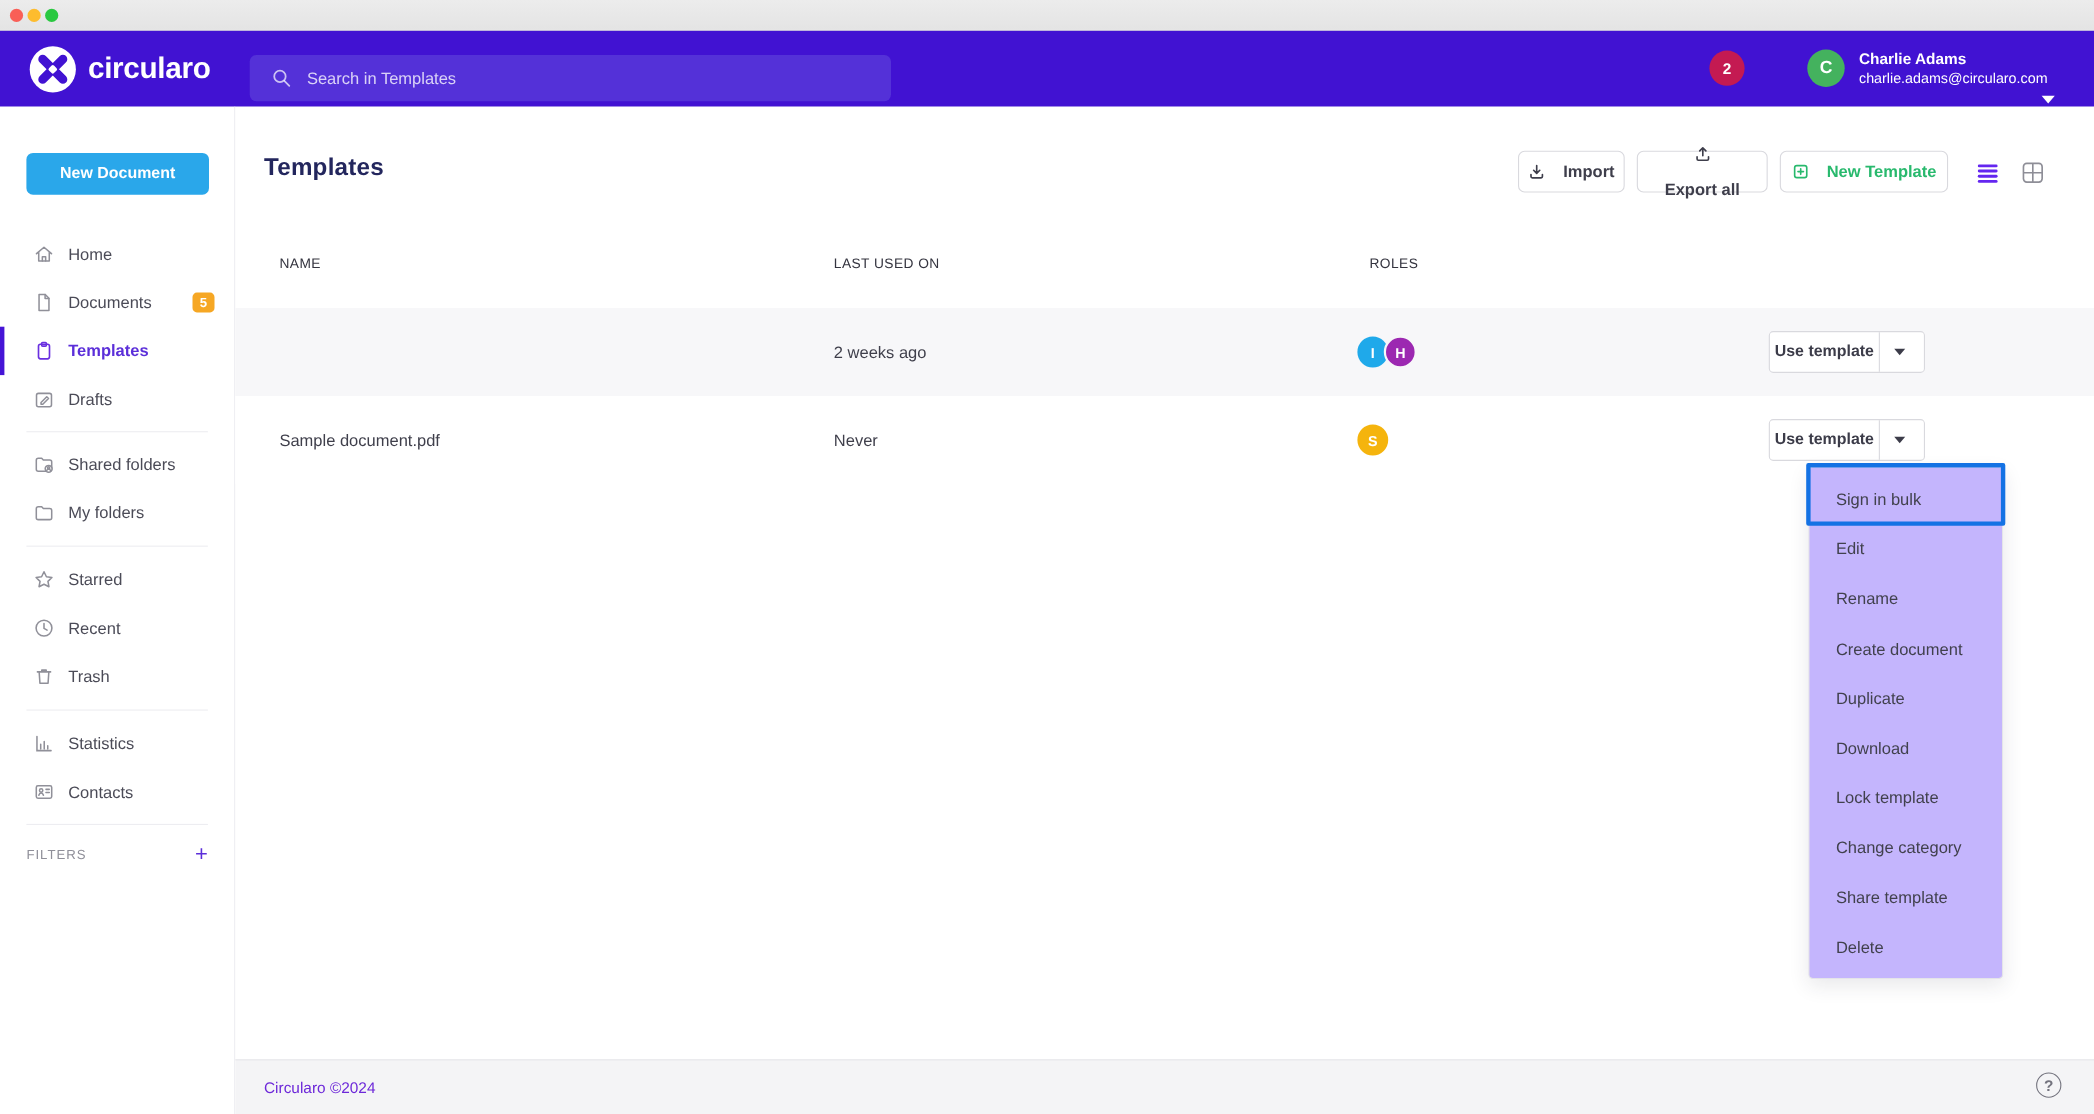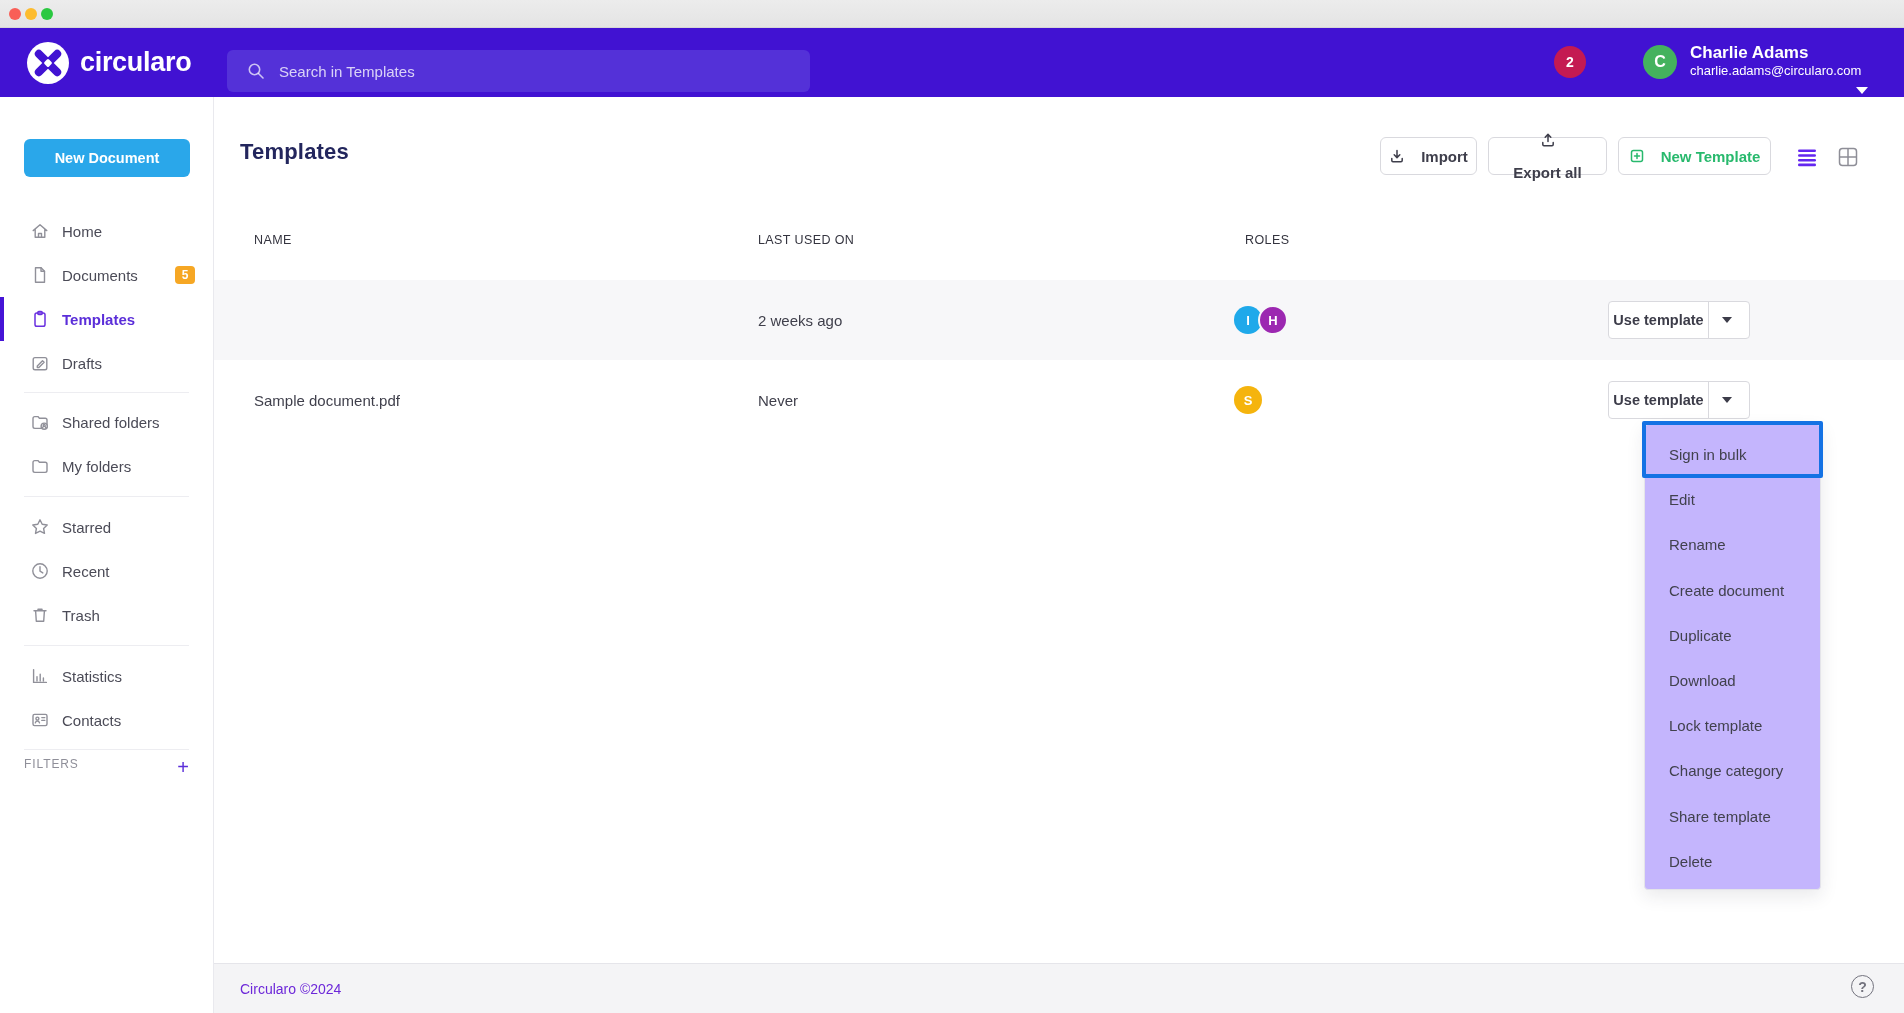--- a/index.html
+++ b/index.html
@@ -23,21 +23,21 @@
   .search-input { flex:1; margin-left:14px; background:transparent; border:none; outline:none;
     color:#fff; font-size:15px; font-family:"Liberation Sans", sans-serif; }
   .search-input::placeholder { color:rgba(255,255,255,0.78); }
   .notif-badge { position:absolute; left:1554px; top:18px; width:32px; height:32px; border-radius:50%;
     background:#c41a52; color:#fff; font-size:14px; font-weight:700;
     display:flex; align-items:center; justify-content:center; cursor:pointer; }
   .user-avatar { position:absolute; left:1643px; top:17px; width:34px; height:34px; border-radius:50%;
     background:#44b25e; color:#fff; font-size:16px; font-weight:700;
     display:flex; align-items:center; justify-content:center; cursor:pointer; }
   .user-info { position:absolute; left:1690px; top:16px; width:160px; color:#fff; cursor:pointer; }
-  .user-name { font-size:17px; font-weight:700; line-height:18px; }
+  .user-name { font-size:14px; font-weight:700; line-height:18px; }
   .user-email { font-size:13px; line-height:17px; }
   .hdr-caret { position:absolute; left:1856px; top:59px; width:0; height:0;
     border-left:6px solid transparent; border-right:6px solid transparent; border-top:7px solid #fff; cursor:pointer; }
 
   
   .sidebar { position:absolute; left:0; top:97px; width:214px; height:916px;
     background:#fff; border-right:1px solid #e9e9ee; }
   .new-doc-btn { position:absolute; left:24px; top:42px; width:166px; height:38px; border:none;
     border-radius:6px; background:#2aa7ea; color:#fff; font-size:14.5px; font-weight:700;
     font-family:"Liberation Sans", sans-serif; cursor:pointer; }
@@ -45,21 +45,21 @@
   .nav-item { position:relative; height:44px; display:flex; align-items:center; padding-left:30px; cursor:pointer; }
   .nav-item .ic { width:20px; height:20px; margin-right:12px; flex:none; }
   .nav-label { font-size:15px; color:#4b4b57; font-weight:500; }
   .nav-item.active .nav-label { color:#5b2ed9; font-weight:700; }
   .nav-item.active::before { content:""; position:absolute; left:0; top:0; bottom:0; width:4px; background:#4514d6; }
   .nav-divider { height:1px; background:#ededf1; margin:7px 24px; }
   .nav-divider.d2 { margin:8px 24px; }
   .count-badge { margin-left:auto; margin-right:18px; min-width:20px; height:18px; padding:0 5px;
     background:#f6a724; border-radius:4px; color:#fff; font-size:12px; font-weight:700;
     display:flex; align-items:center; justify-content:center; }
-  .filters-row { height:40px; display:flex; padding:0 24px; }
+  .filters-row { height:40px; display:flex; align-items:center; padding:0 24px; }
   .filters-label { font-size:12px; color:#8f8f99; letter-spacing:0.9px; }
   .filters-add { margin-left:auto; color:#5b2ed9; font-size:20px; font-weight:400; cursor:pointer; line-height:20px; }
 
   
   .main { position:absolute; left:214px; top:97px; width:1690px; height:916px; background:#fff; }
   .page-title { position:absolute; left:26px; top:42px; font-size:22px; font-weight:800; color:#23265d; letter-spacing:0.2px; }
 
   .btn { position:absolute; height:38px; background:#fff; border:1px solid #d9d9de; border-radius:6px;
     display:flex; align-items:center; justify-content:center; gap:16px;
     font-size:15px; font-weight:600; color:#3e3e4b; cursor:pointer; font-family:"Liberation Sans", sans-serif; }

